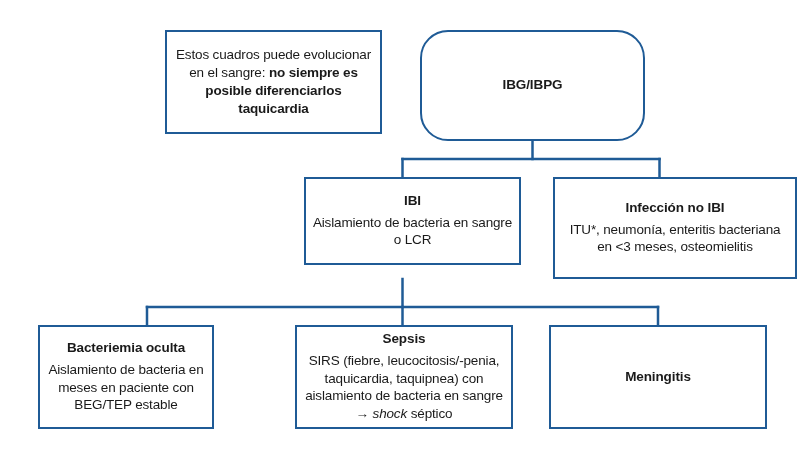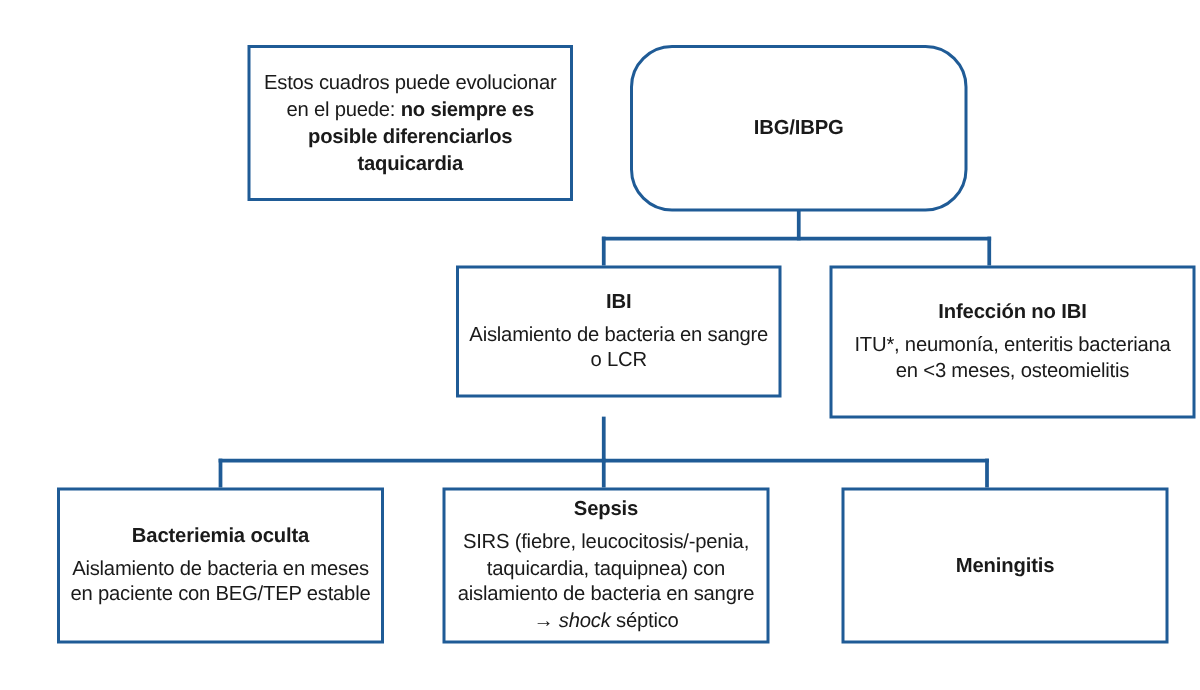--- a/index.html
+++ b/index.html
@@ -52,23 +52,23 @@
     margin: 0;
   }
   .node .body b { font-weight: bold; }
   .node .body i { font-style: italic; }
 
   
   #node-note      { left: 165px; top: 30px;  width: 217px; height: 104px; }
   #node-root      { left: 420px; top: 30px;  width: 225px; height: 111px; border-radius: 28px; }
   #node-ibi       { left: 304px; top: 177px; width: 217px; height: 88px; }
   #node-noibi     { left: 553px; top: 177px; width: 244px; height: 102px; }
-  #node-bacteriemia { left: 38px;  top: 325px; width: 218px; height: 104px; justify-content: center; }
+  #node-bacteriemia { left: 38px;  top: 325px; width: 176px; height: 104px; justify-content: center; }
   #node-sepsis    { left: 295px; top: 325px; width: 218px; height: 104px; }
-  #node-meningitis{ left: 549px; top: 325px; width: 218px; height: 104px; margin-left: 12px; }
+  #node-meningitis{ left: 549px; top: 325px; width: 218px; height: 104px; }
 
   .note-line { display: block; }
 </style>
 </head>
 <body>
 
 <div id="canvas">
 
   <svg class="connectors" viewBox="0 0 800 460" width="800" height="460" xmlns="http://www.w3.org/2000/svg">
     <g stroke="#1f5b96" stroke-width="2.5" fill="none" stroke-linecap="square">
@@ -82,21 +82,21 @@
       <path d="M 147 307 L 658 307"></path>
       <path d="M 147 307 L 147 325"></path>
       <path d="M 402.5 307 L 402.5 325"></path>
       <path d="M 658 307 L 658 325"></path>
     </g>
   </svg>
 
   <div class="node" id="node-note">
     <div class="body" style="margin-top:0;">
       <span class="note-line">Estos cuadros puede evolucionar</span>
-      <span class="note-line"><span>en el puede: </span><b>no siempre es</b></span>
+      <span class="note-line"><span>en el sangre: </span><b>no siempre es</b></span>
       <span class="note-line"><b>posible diferenciarlos</b></span>
       <span class="note-line"><b>taquicardia</b></span>
     </div>
   </div>
 
   <div class="node title-only" id="node-root">
     <div class="title">IBG/IBPG</div>
   </div>
 
   <div class="node" id="node-ibi">

